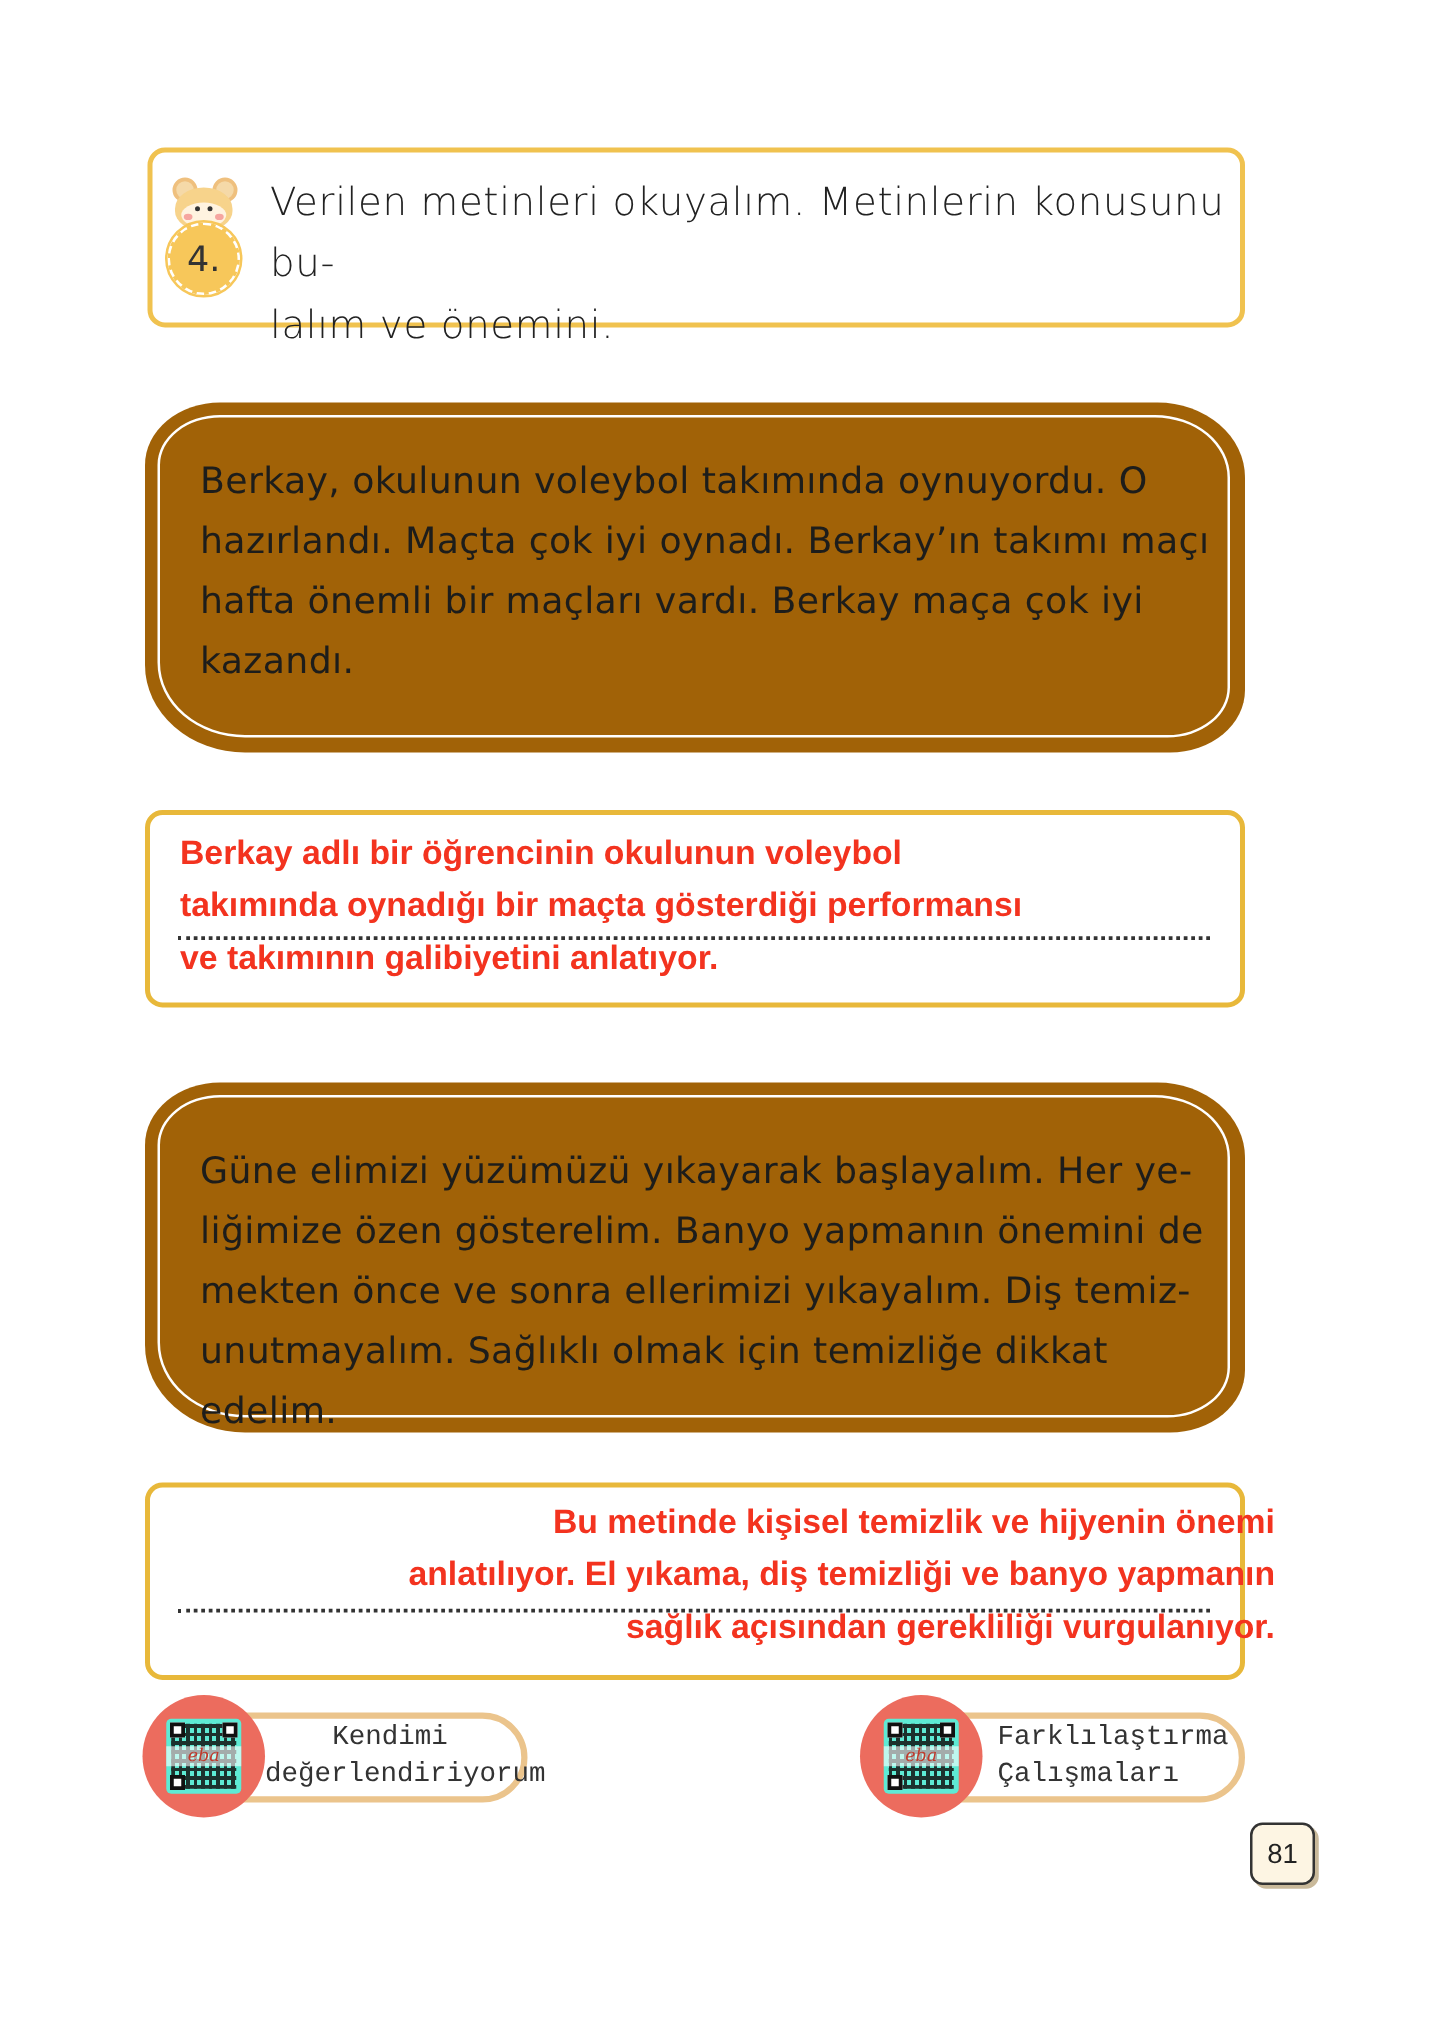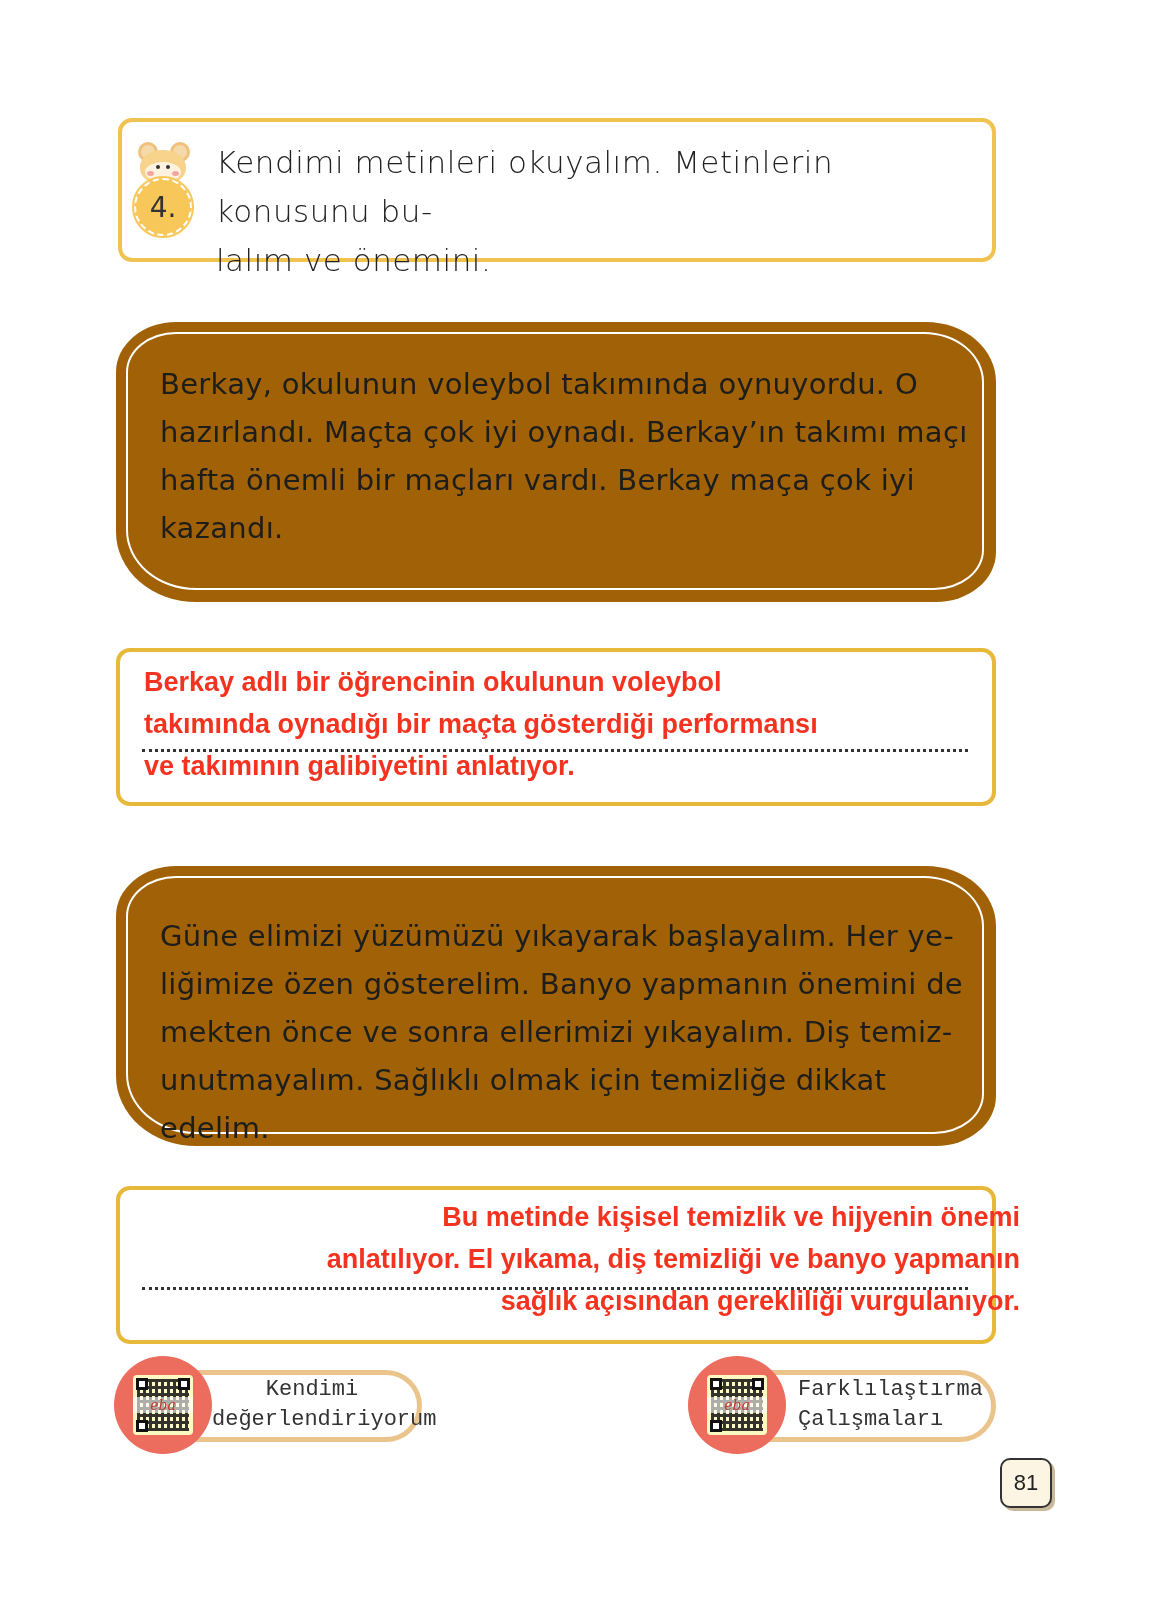--- a/index.html
+++ b/index.html
@@ -56,21 +56,21 @@
     font-size: 27px; line-height: 42px; white-space: pre-line;
   }
   
   .pill {
     border: 5px solid #ebc48c; border-radius: 40px; box-sizing: border-box; background: #fff;
   }
   .pill-circle {
     border-radius: 50%; background: #ec6c5e;
   }
   .qr {
-    background: #fef9c3; border-radius: 4px;
+    background: #5eead4; border-radius: 4px;
   }
   .qr-grid {
     position: absolute; inset: 4px;
     background-image:
       repeating-linear-gradient(90deg, #111 0 3px, transparent 3px 6px),
       repeating-linear-gradient(0deg, #111 0 3px, transparent 3px 7px);
     opacity: 0.85;
   }
   .qr-finder { position: absolute; width: 12px; height: 12px; border: 3px solid #111; background: #fff; box-sizing: border-box; }
   .eba-label { position: absolute; left: 0; right: 0; top: 22px; text-align: center; font-family: "DejaVu Serif", serif; font-style: italic; color: #c0392b; font-size: 14px; background: rgba(255,255,255,0.6); }
@@ -94,21 +94,21 @@
   <div class="mouse-head"></div>
   <div class="mouse-face">
     <div class="eye" style="left:11px; top:3px;"></div>
     <div class="eye" style="left:21px; top:3px;"></div>
     <div class="cheek" style="left:2px; top:9px;"></div>
     <div class="cheek" style="left:27px; top:9px;"></div>
   </div>
   <div class="badge-circle">4.</div>
 </div>
 <div class="abs instr-text">
-  <div>Kendimi metinleri okuyalım. Metinlerin konusunu bu-</div>
+  <div>Verilen metinleri okuyalım. Metinlerin konusunu bu-</div>
   <div>lalım ve önemini.</div>
 </div>
 
 <div class="abs teal-box" style="left:116px; top:322px; width:880px; height:280px;">
   <div class="teal-inner"></div>
   <div class="teal-text" style="left:44px; top:38px;">
     <div>Berkay, okulunun voleybol takımında oynuyordu. O</div>
     <div>hazırlandı. Maçta çok iyi oynadı. Berkay’ın takımı maçı</div>
     <div>hafta önemli bir maçları vardı. Berkay maça çok iyi</div>
     <div>kazandı.</div>

